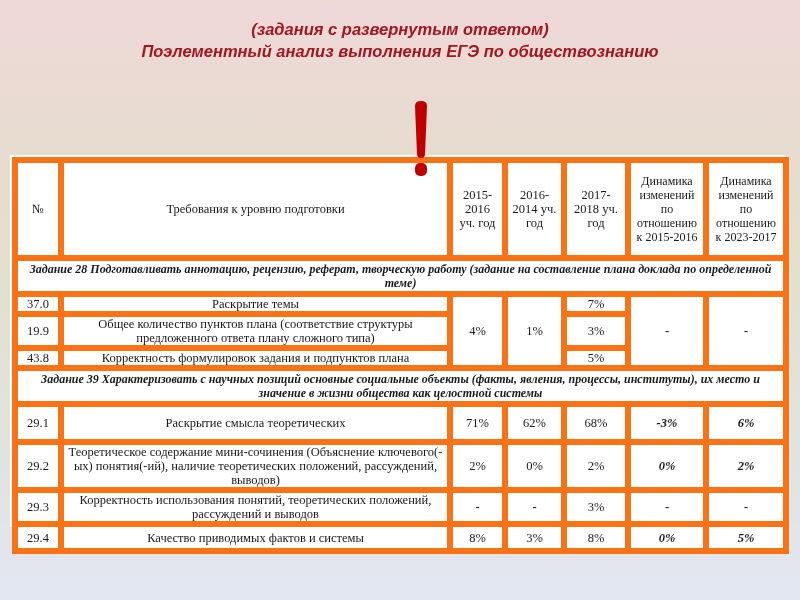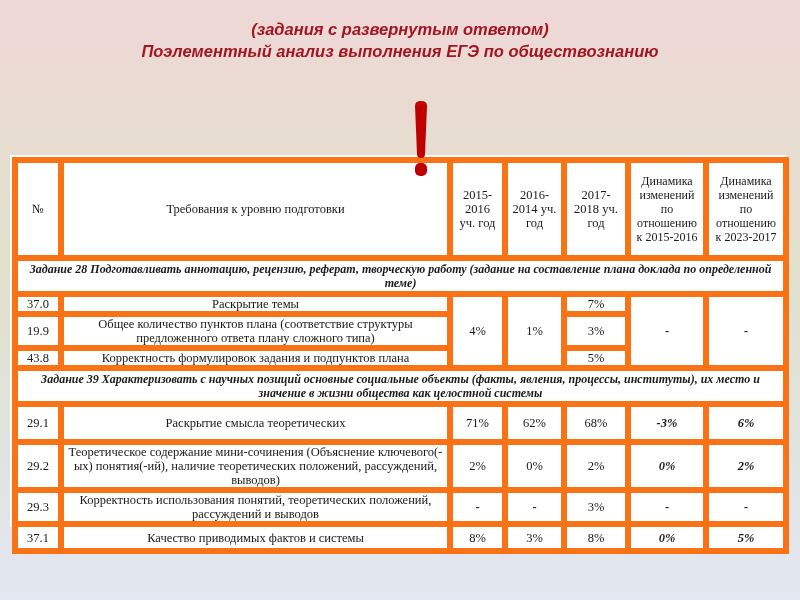--- a/index.html
+++ b/index.html
@@ -109,21 +109,21 @@
   <tr style="height:32px">
     <td>29.3</td>
     <td>Корректность использования понятий, теоретических положений, рассуждений и выводов</td>
     <td class="dash">-</td>
     <td class="dash">-</td>
     <td>3%</td>
     <td class="dash">-</td>
     <td class="dash">-</td>
   </tr>
   <tr style="height:27px">
-    <td>37.1</td>
+    <td>29.4</td>
     <td>Качество приводимых фактов и системы</td>
     <td>8%</td>
     <td>3%</td>
     <td>8%</td>
     <td class="bi">0%</td>
     <td class="bi">5%</td>
   </tr>
 </tbody>
   </table>
 

